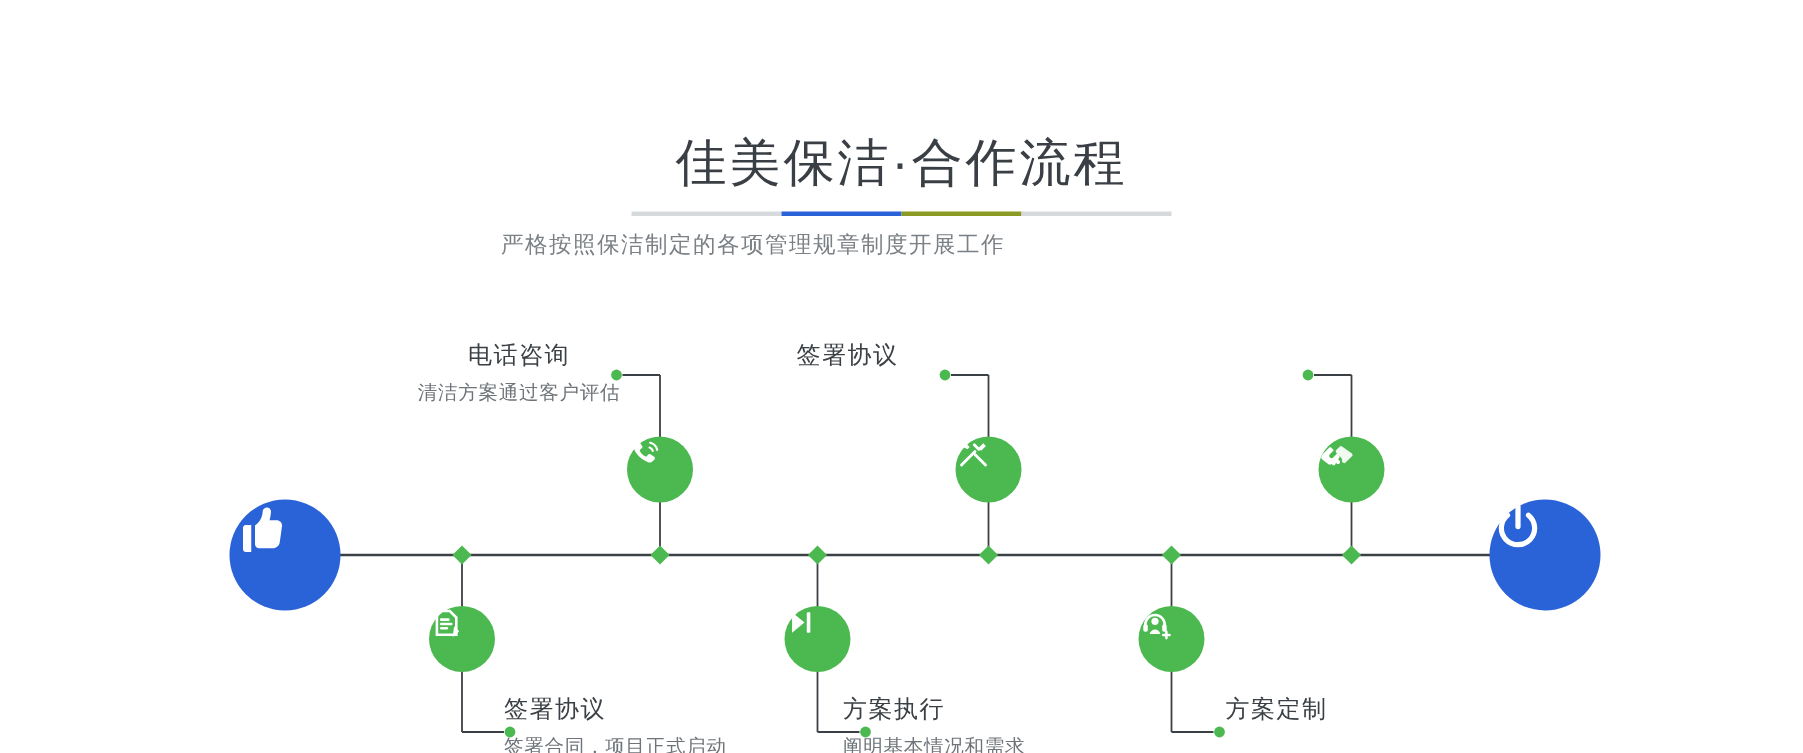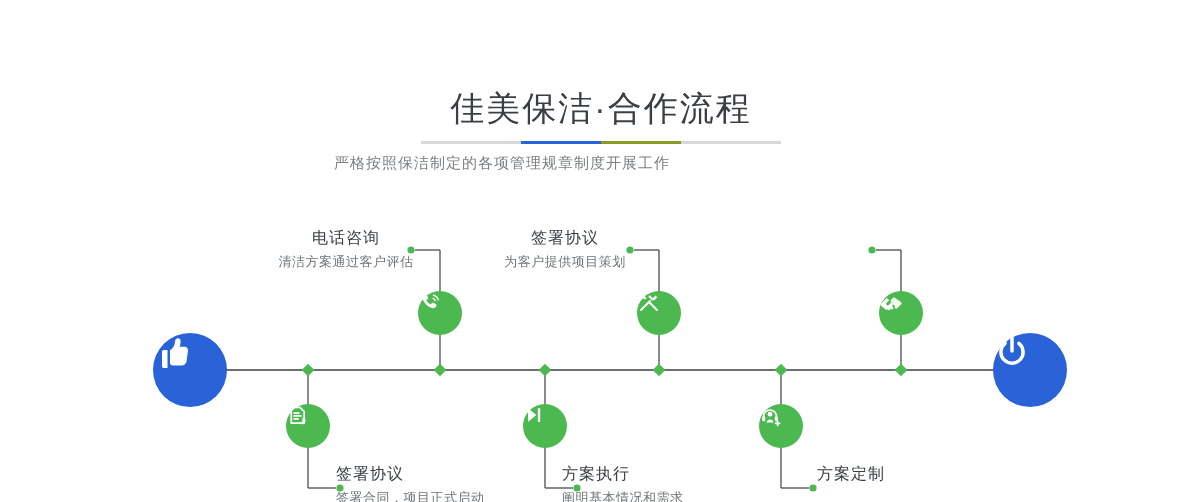--- a/index.html
+++ b/index.html
@@ -186,21 +186,20 @@
           <path d="M4 19l9-9"></path>
           <path d="M12.5 5.5l3 3"></path>
           <path d="M20 19l-7-7"></path>
           <path d="M4 6.5l2.5-2.5 3 3-1.5 1.5z" fill="#ffffff" stroke="none"></path>
           <path d="M18.5 4.5l1.8 1.8-3.2 3.2-1.8-1.8z" fill="#ffffff" stroke="none"></path>
         </svg>
       </span>
     </div>
     <div class="label above" style="left:470px; top:30px; width:190px;">
       <div class="l-title">签署协议</div>
-      <div class="l-desc">为客户提供项目策划</div>
     </div>
 
     <div class="node green small" style="left:879px; top:93px;">
       <span>
         <svg width="25" height="25" viewBox="0 0 24 24" fill="#ffffff">
           <path d="M2.6 11.4l4.2-4.2c.4-.4 1-.4 1.4 0l1.6 1.6-2.5 2.5c-.6.6-.6 1.5 0 2.1.6.6 1.5.6 2.1 0l2.5-2.5 1.2 1.2c.5.5.5 1.3 0 1.8l-.6.6.9.9c.5.5.5 1.3 0 1.8-.5.5-1.3.5-1.8 0l-.5-.5c.1.5-.1 1-.5 1.4-.5.5-1.3.5-1.8 0l-.6-.6c-.4.6-1.2.7-1.8.3l-4-3.1c-.8-.6-.9-1.7-.3-2.4z"></path>
           <path d="M21.4 12.6l-4.2 4.2c-.4.4-1 .4-1.4 0l-.9-.9c.4-.7.3-1.6-.3-2.2l-3.1-3.1c-.6-.6-.6-1.5 0-2.1l2-2c.5-.5 1.3-.5 1.8 0l6.1 4.3c.5.5.5 1.3 0 1.8z" opacity="0.92"></path>
         </svg>
       </span>
     </div>

